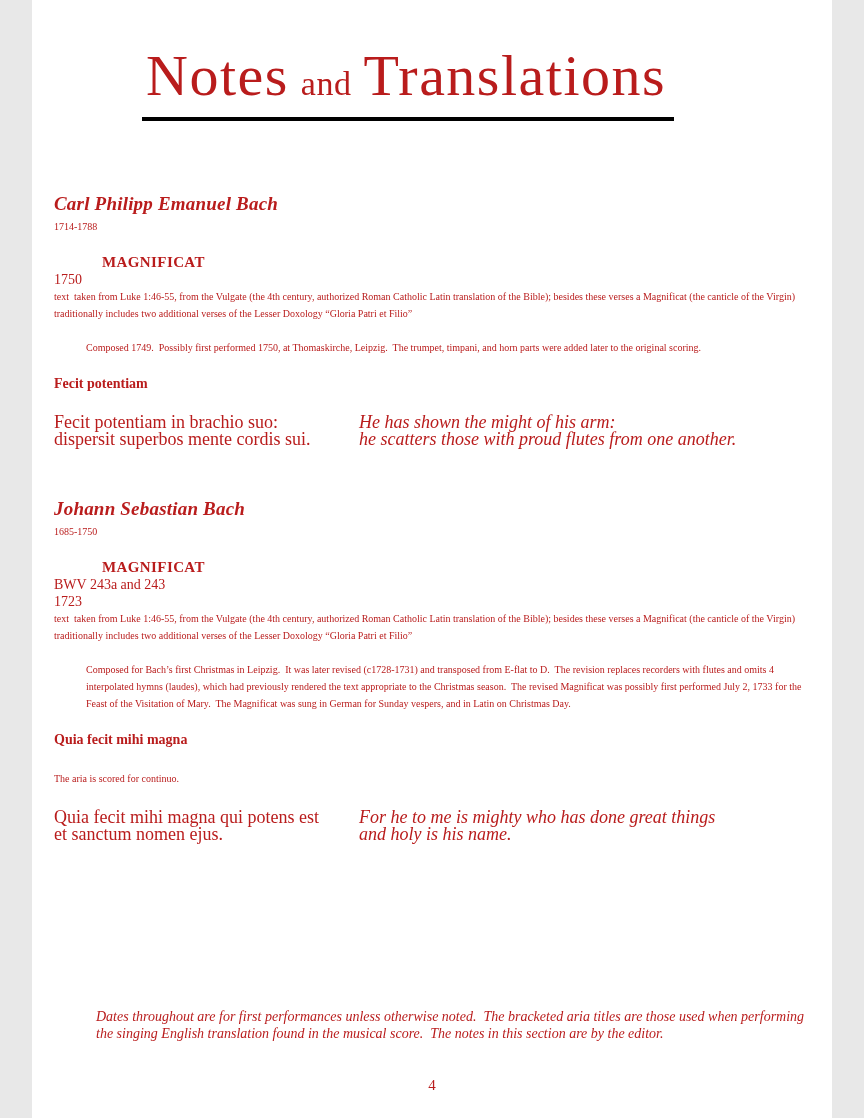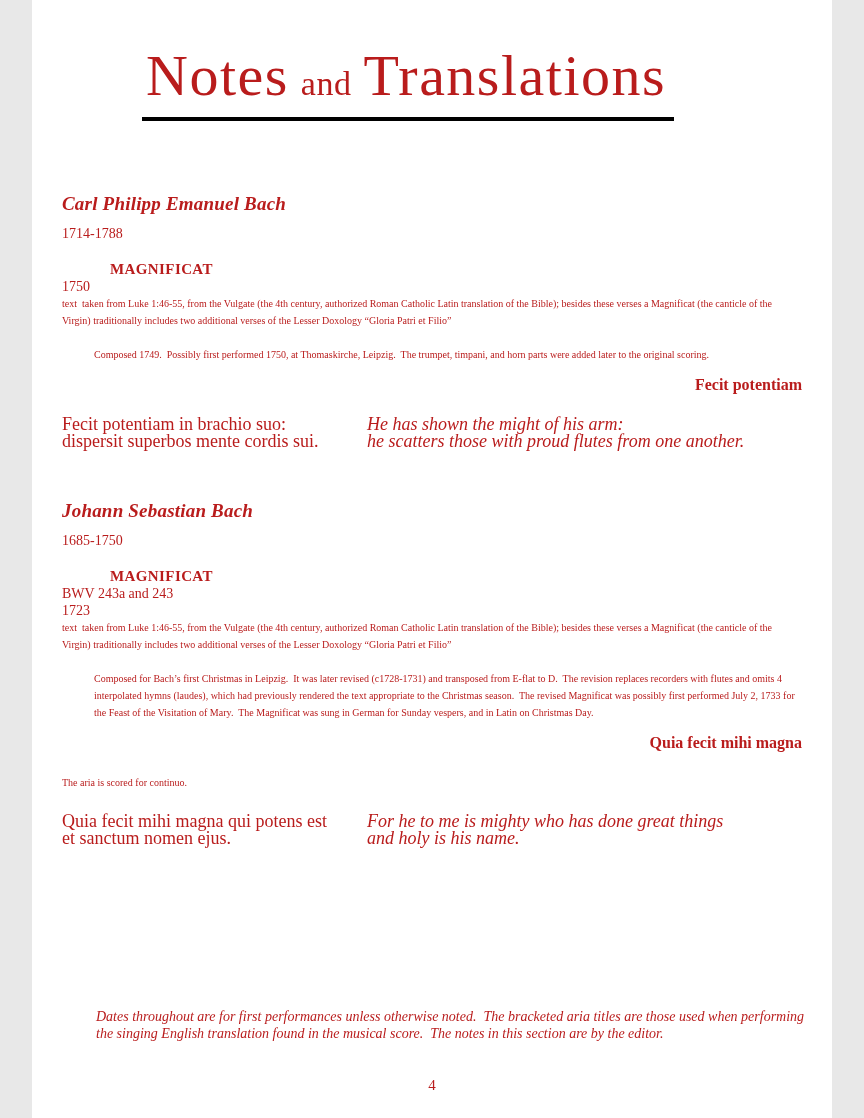--- a/index.html
+++ b/index.html
@@ -18,54 +18,53 @@
     display: inline-block;
     margin: 42px 0 0 110px;
     padding: 0 8px 8px 4px;
     border-bottom: 4px solid #000;
     white-space: nowrap;
   }
   .t-big  { font-size: 58px; letter-spacing: 1.5px; }
   .t-small{ font-size: 34px; letter-spacing: 0.5px; }
   .t-sp   { display: inline-block; width: 12px; }
 
-  .content { padding: 0 30px; }
+  .content { padding: 0 22px; }
 
   .section { margin-top: 72px; }
   .section.second { margin-top: 50px; }
 
   .composer {
     font-size: 19px;
     font-weight: bold;
     font-style: italic;
     letter-spacing: 0.2px;
   }
-  .dates { font-size: 14px; line-height: 17px; margin-top: 10px; }
+  .dates { font-size: 10px; line-height: 17px; margin-top: 3px; }
 
   .work-title {
     font-size: 15px;
     font-weight: bold;
     margin-top: 19px;
     letter-spacing: 0.4px;
     margin-left: 48px;
   }
   .meta-line { font-size: 14px; line-height: 17px; }
 
   .para {
     font-size: 10px;
     line-height: 17px;
     white-space: pre-wrap;
   }
   .history { margin-top: 17px; margin-left: 32px; }
 
   .aria-title {
-    font-size: 16px;
+    font-size: 14px;
     font-weight: bold;
-    margin-top: 13px;
-    text-align: right;
+    margin-top: 20px;
   }
   .aria-note { margin-top: 22px; }
 
   .translation {
     display: flex;
     margin-top: 22px;
     font-size: 18px;
     line-height: 17px;
   }
   .latin { flex: 0 0 305px; }

